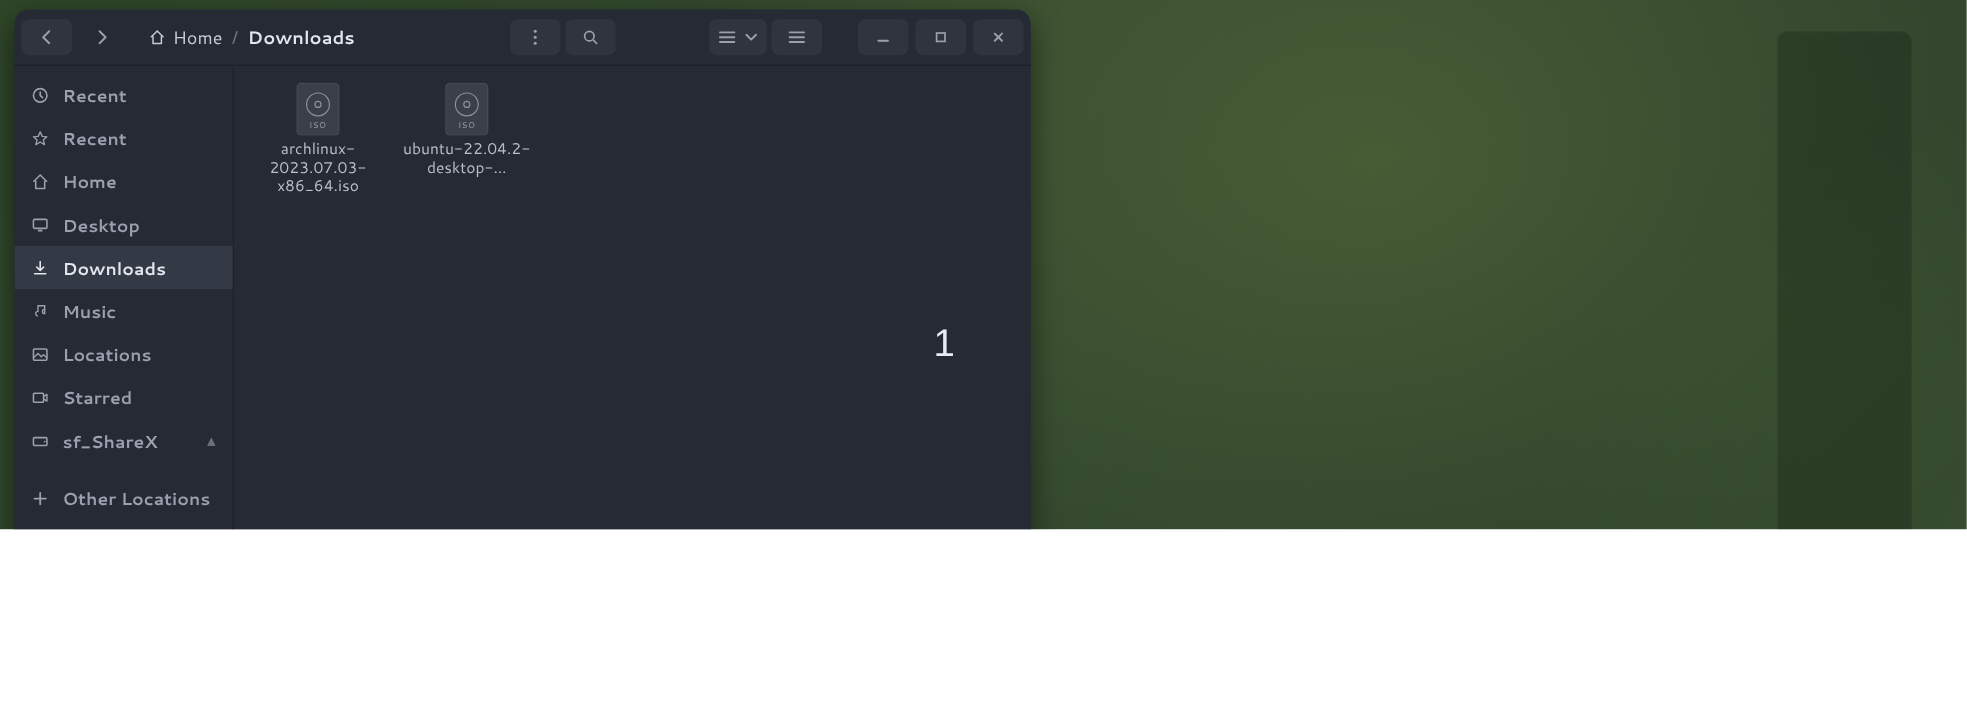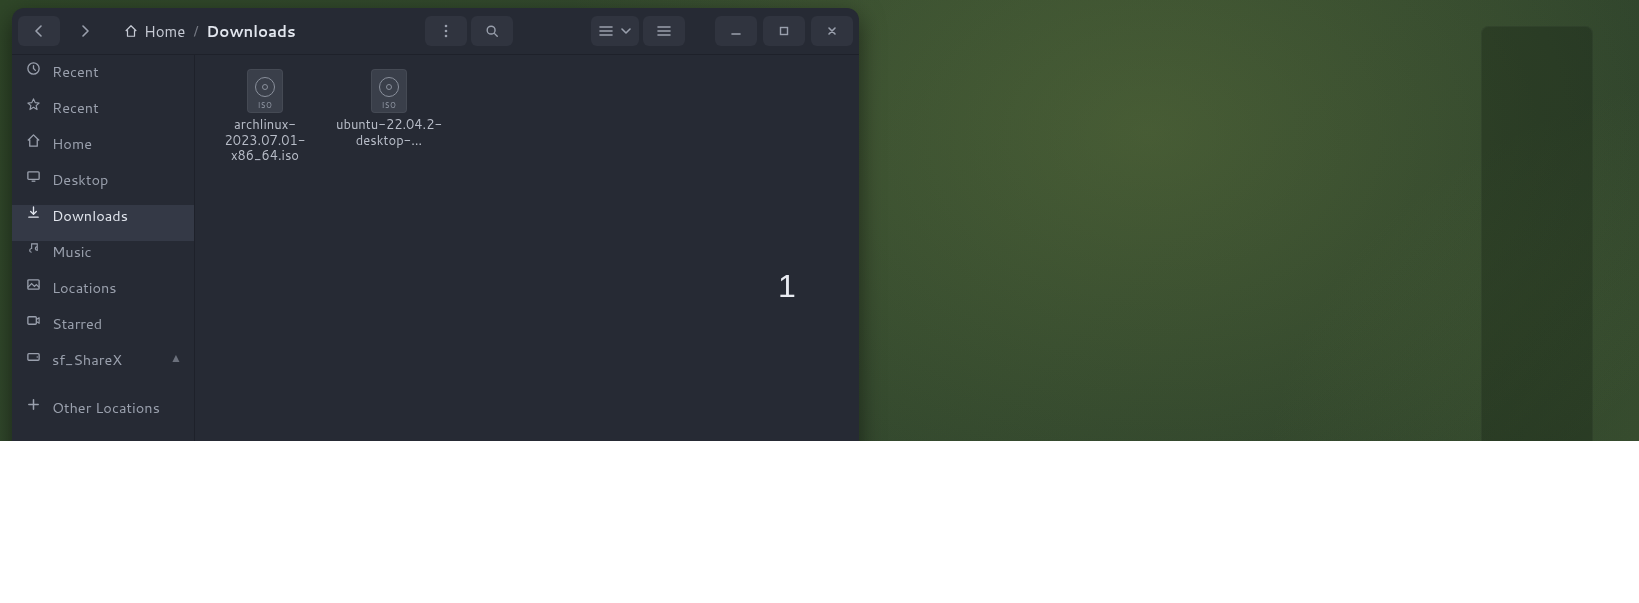--- a/index.html
+++ b/index.html
@@ -81,25 +81,26 @@
   }
   .sidebar {
     width: 182px;
     border-right: 1px solid #1e212a;
     padding: 6px 0;
     overflow: auto;
   }
   .side-item {
     height: 36px;
     display: flex;
-    align-items: flex-start;
+    align-items: center;
     gap: 10px;
     padding: 0 12px;
     color: #9aa0ad;
     font-size: 14.5px;
+    font-weight: bold;
   }
   .side-item .ico { width: 18px; display:flex; align-items:center; justify-content:center; }
   .side-item.selected {
     background: #343946;
     color: #e2e6ee;
   }
   .side-item .eject { margin-left: auto; opacity: .6; font-size:12px;}
   .side-group-gap { height: 12px; }
   .content {
     flex: 1;
@@ -373,21 +374,21 @@
             </span>
           <span>Other Locations</span>
         </div>
       </div>
 
       <div class="content">
         <div class="file">
           <div class="thumb">
               <div class="disc"></div>
             </div>
-          <div class="label">archlinux-2023.07.01-x86_64.iso</div>
+          <div class="label">archlinux-2023.07.03-x86_64.iso</div>
         </div>
         <div class="file">
           <div class="thumb">
               <div class="disc"></div>
             </div>
           <div class="label">ubuntu-22.04.2-desktop-…</div>
         </div>
       </div>
     </div>
   </div>

